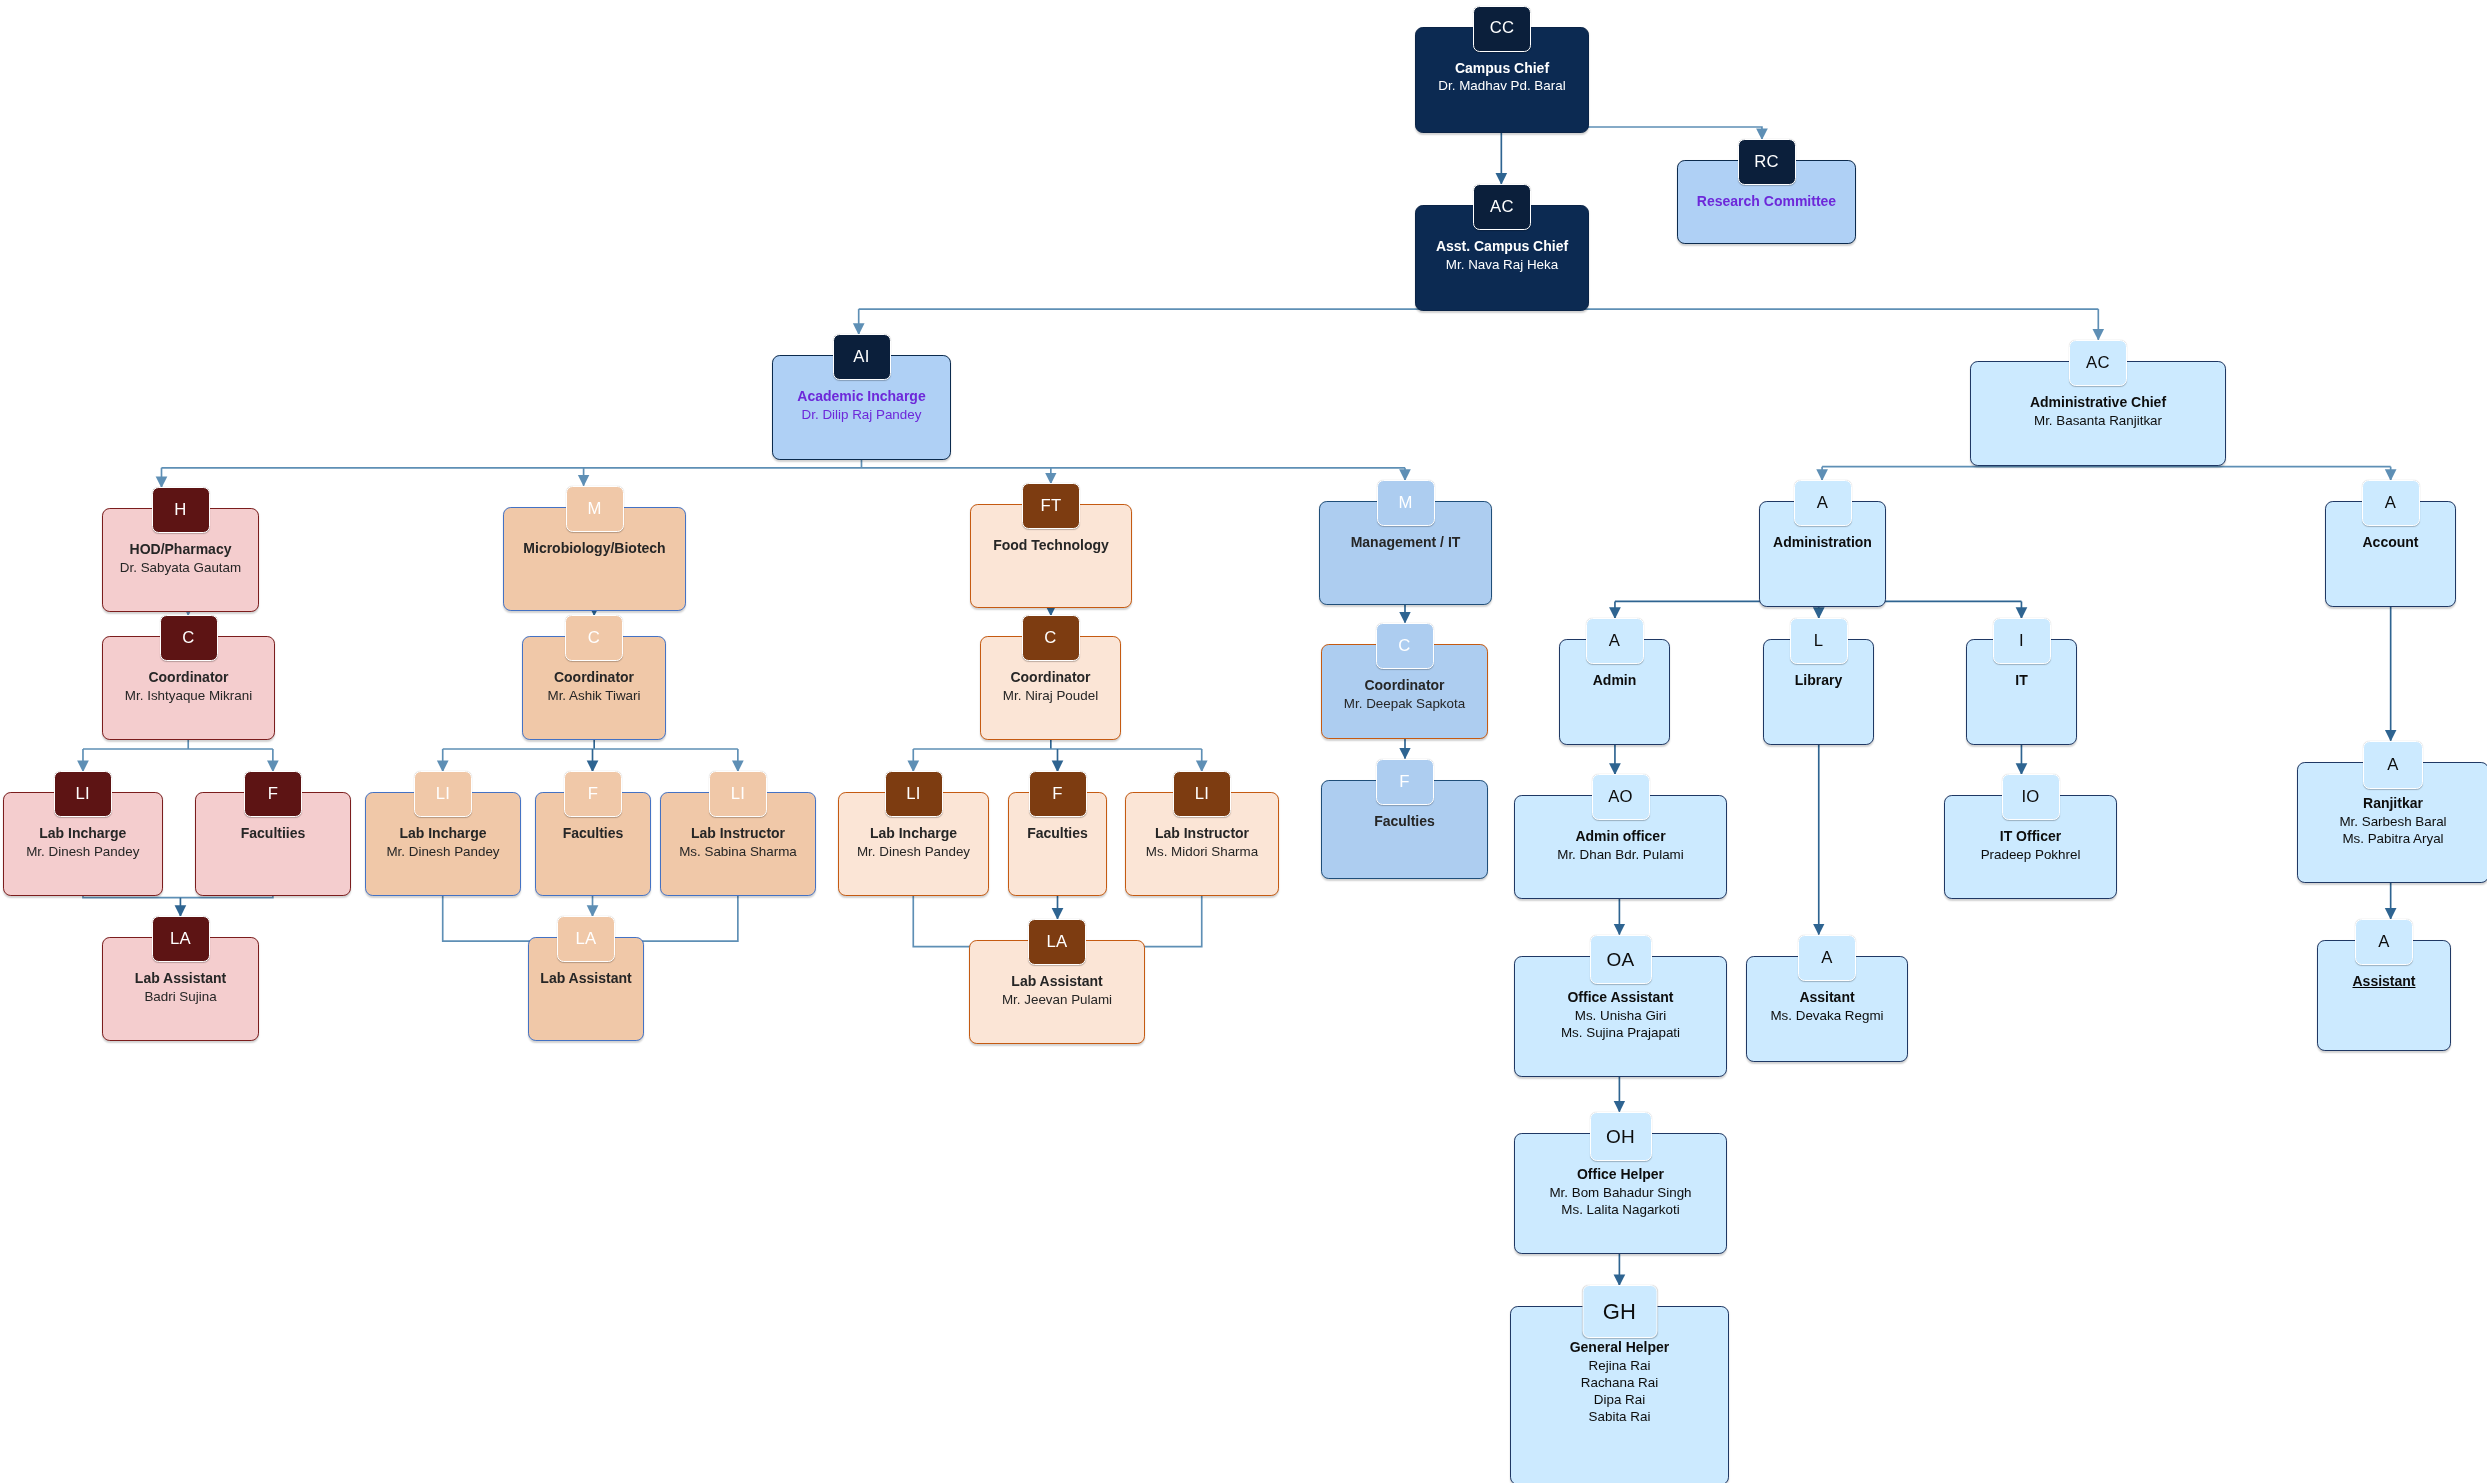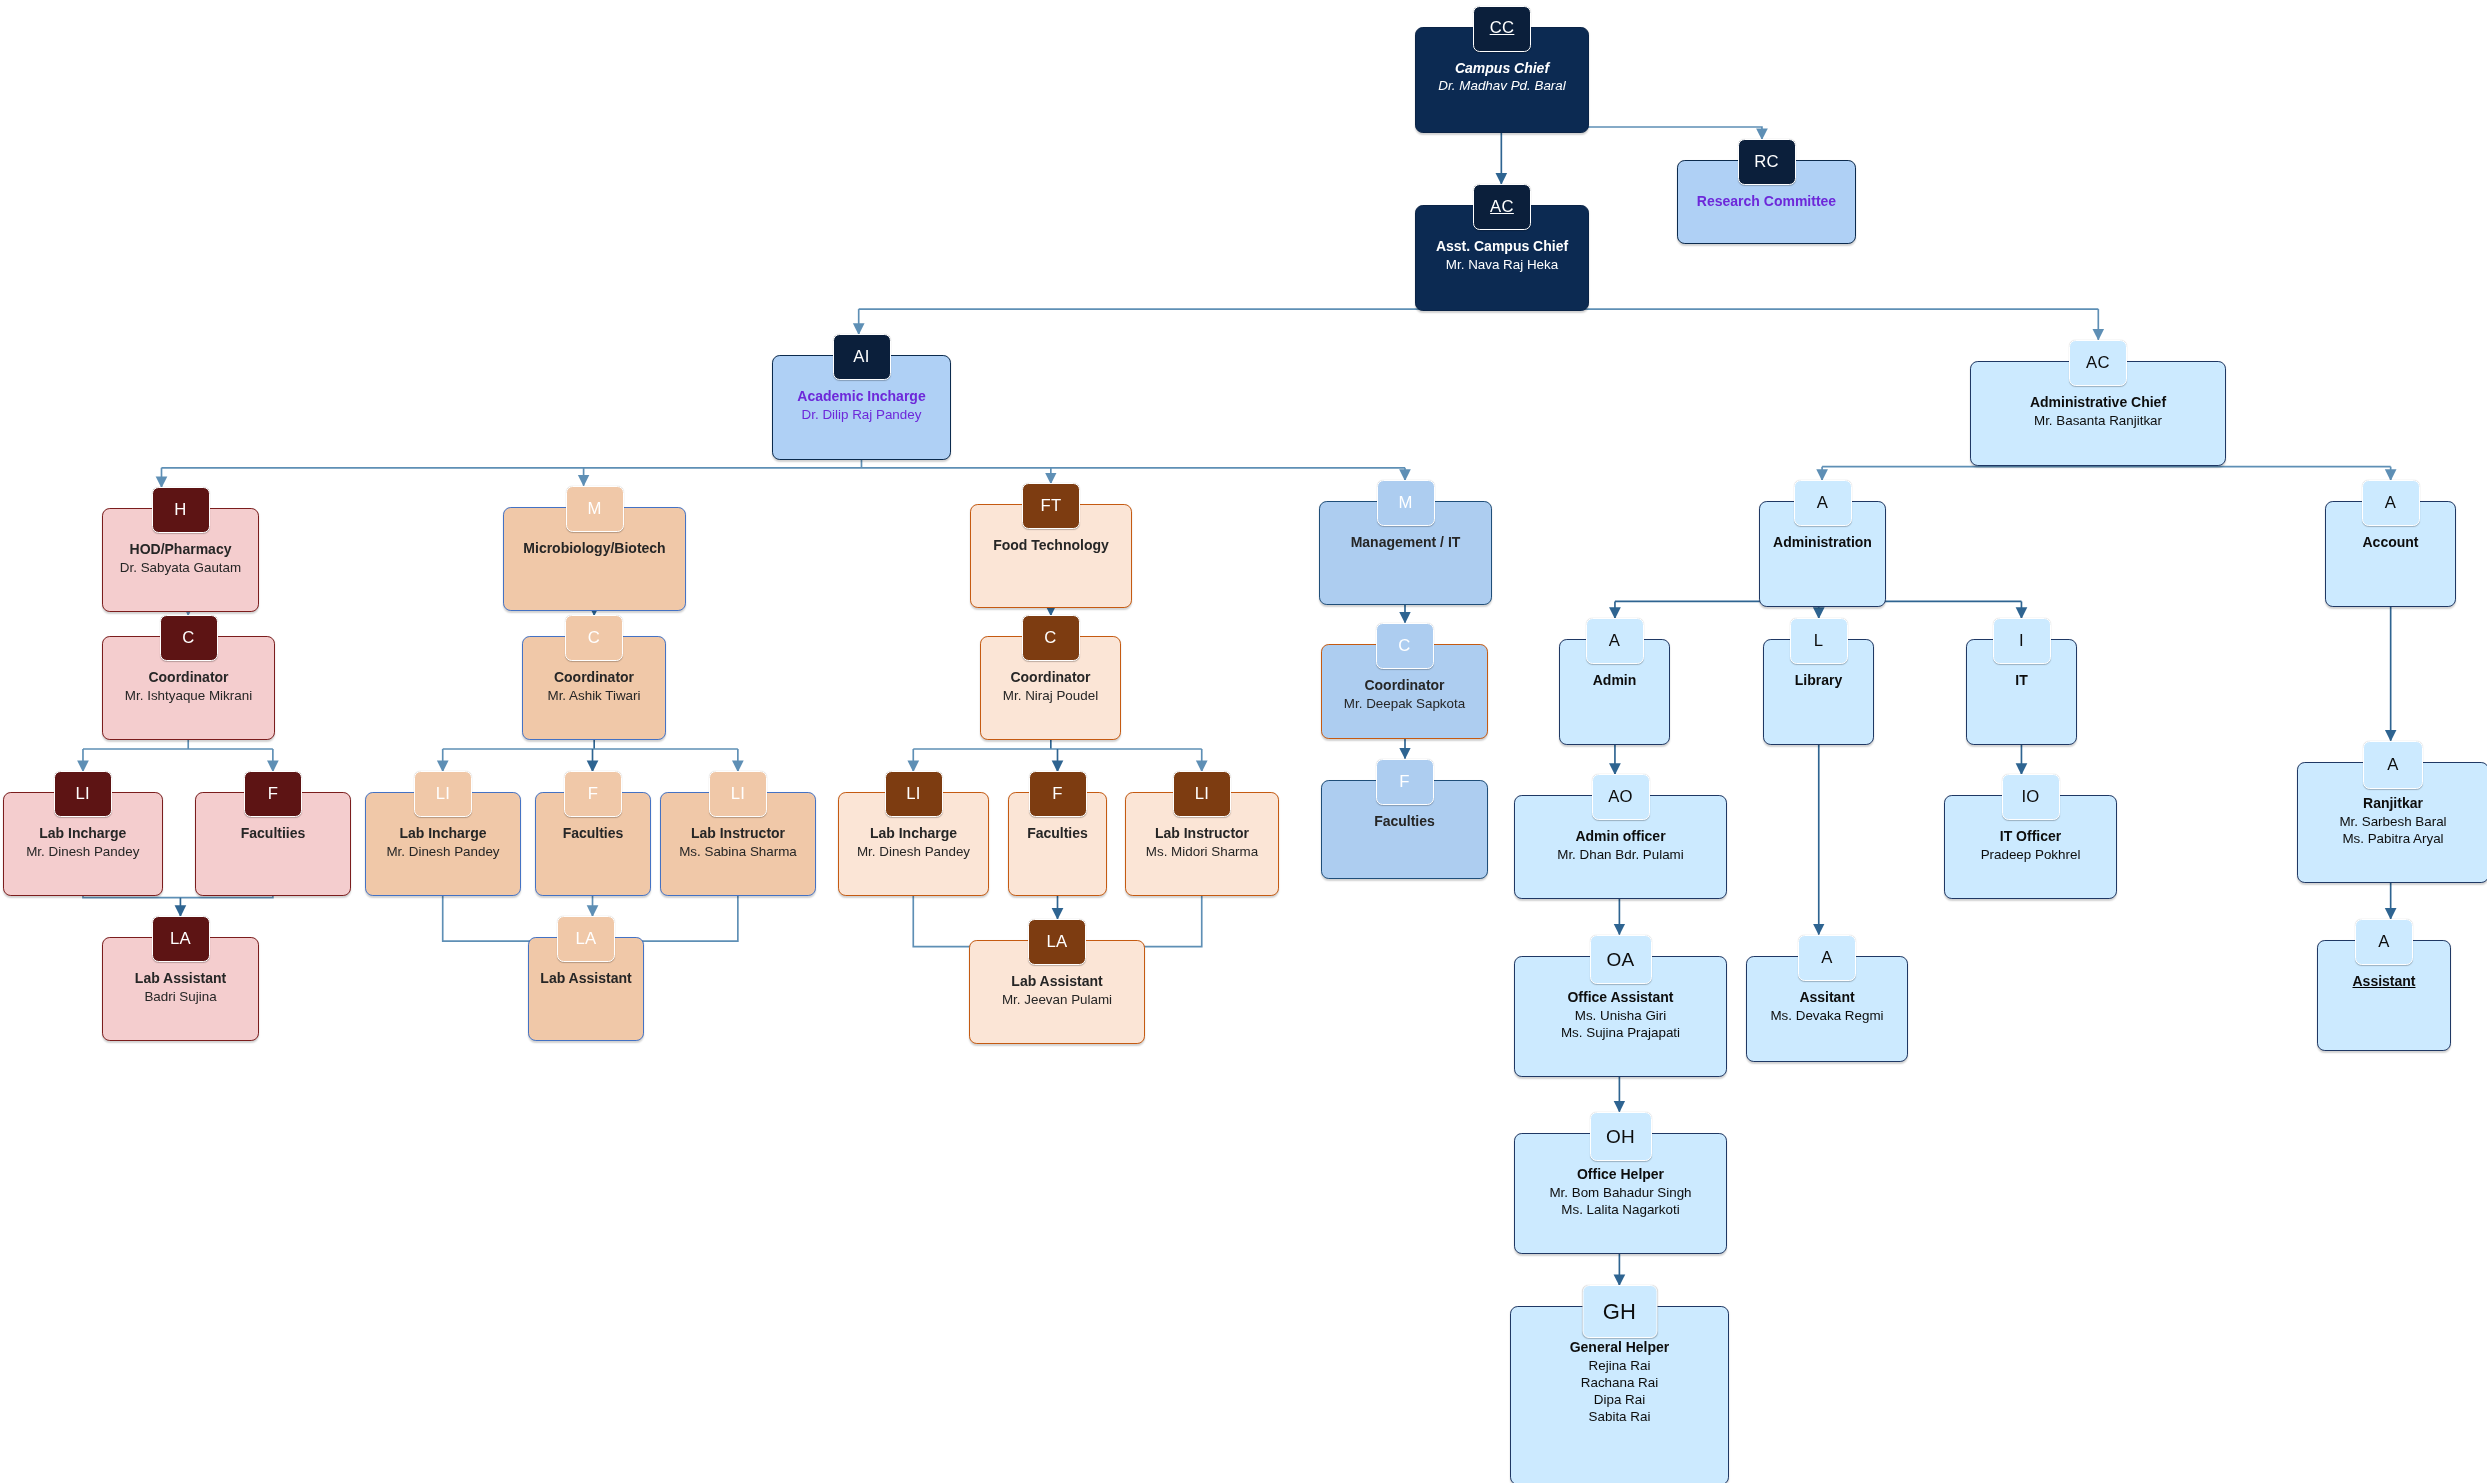--- a/index.html
+++ b/index.html
@@ -68,21 +68,21 @@
     line-height: 1.28;
     text-align: center;
     padding: 0 4.5px;
     white-space: pre-line;
   }
 
   
   .p-navy .body   { background:#0c2a52; border-color:#0a2murky; border-color:#0a2346; }
   .p-navy .title, .p-navy .subtitle { color:#ffffff; }
   .p-navy .tag    { background:#0b1f3b; }
-  .p-navy .tag span { color:#ffffff;text-decoration:underline; }
+  .p-navy .tag span { color:#ffffff; }
 
   .p-lightblue .body { background:#afd0f5; border-color:#0b2a4d; }
   .p-lightblue .title, .p-lightblue .subtitle { color:#6d28d9; }
   .p-lightblue .tag  { background:#0b1f3b; }
   .p-lightblue .tag span { color:#ffffff; }
 
   .p-blue .body  { background:#adcdf0; border-color:#1f4e79; }
   .p-blue .title, .p-blue .subtitle { color:#262626; }
   .p-blue .tag   { background:#adcdf0; border-color:#ffffff; }
   .p-blue .tag span { color:#ffffff; }
@@ -191,21 +191,21 @@
       <path d="M2908,1896 L2908,1996" stroke="#2e6491" marker-end="url(#arw)"></path>
       <path d="M2908,2214 L2908,2308" stroke="#2e6491" marker-end="url(#arw)"></path>
 
       <path d="M4293,1052 L4293,1330" stroke="#2e6491" marker-end="url(#arw)"></path>
       <path d="M4293,1548 L4293,1650" stroke="#2e6491" marker-end="url(#arw)"></path>
     </g>
   </svg>
 
   <div id="nodes">
       <div class="node p-navy" style="left: 1415px; top: 5.6px; width: 174px; height: 127px;">
-        <div class="body" style="height: 106px; font-style: italic;">
+        <div class="body" style="height: 106px;">
           <div class="title">Campus Chief</div>
           <div class="subtitle">Dr. Madhav Pd. Baral</div>
         </div>
         <div class="tag" style="width: 58px; height: 46px;">
           <span>CC</span>
         </div>
       </div>
       <div class="node p-lightblue" style="left: 1677px; top: 139px; width: 179px; height: 105px;">
         <div class="body" style="height: 84px;">
           <div class="title">Research Committee</div>

